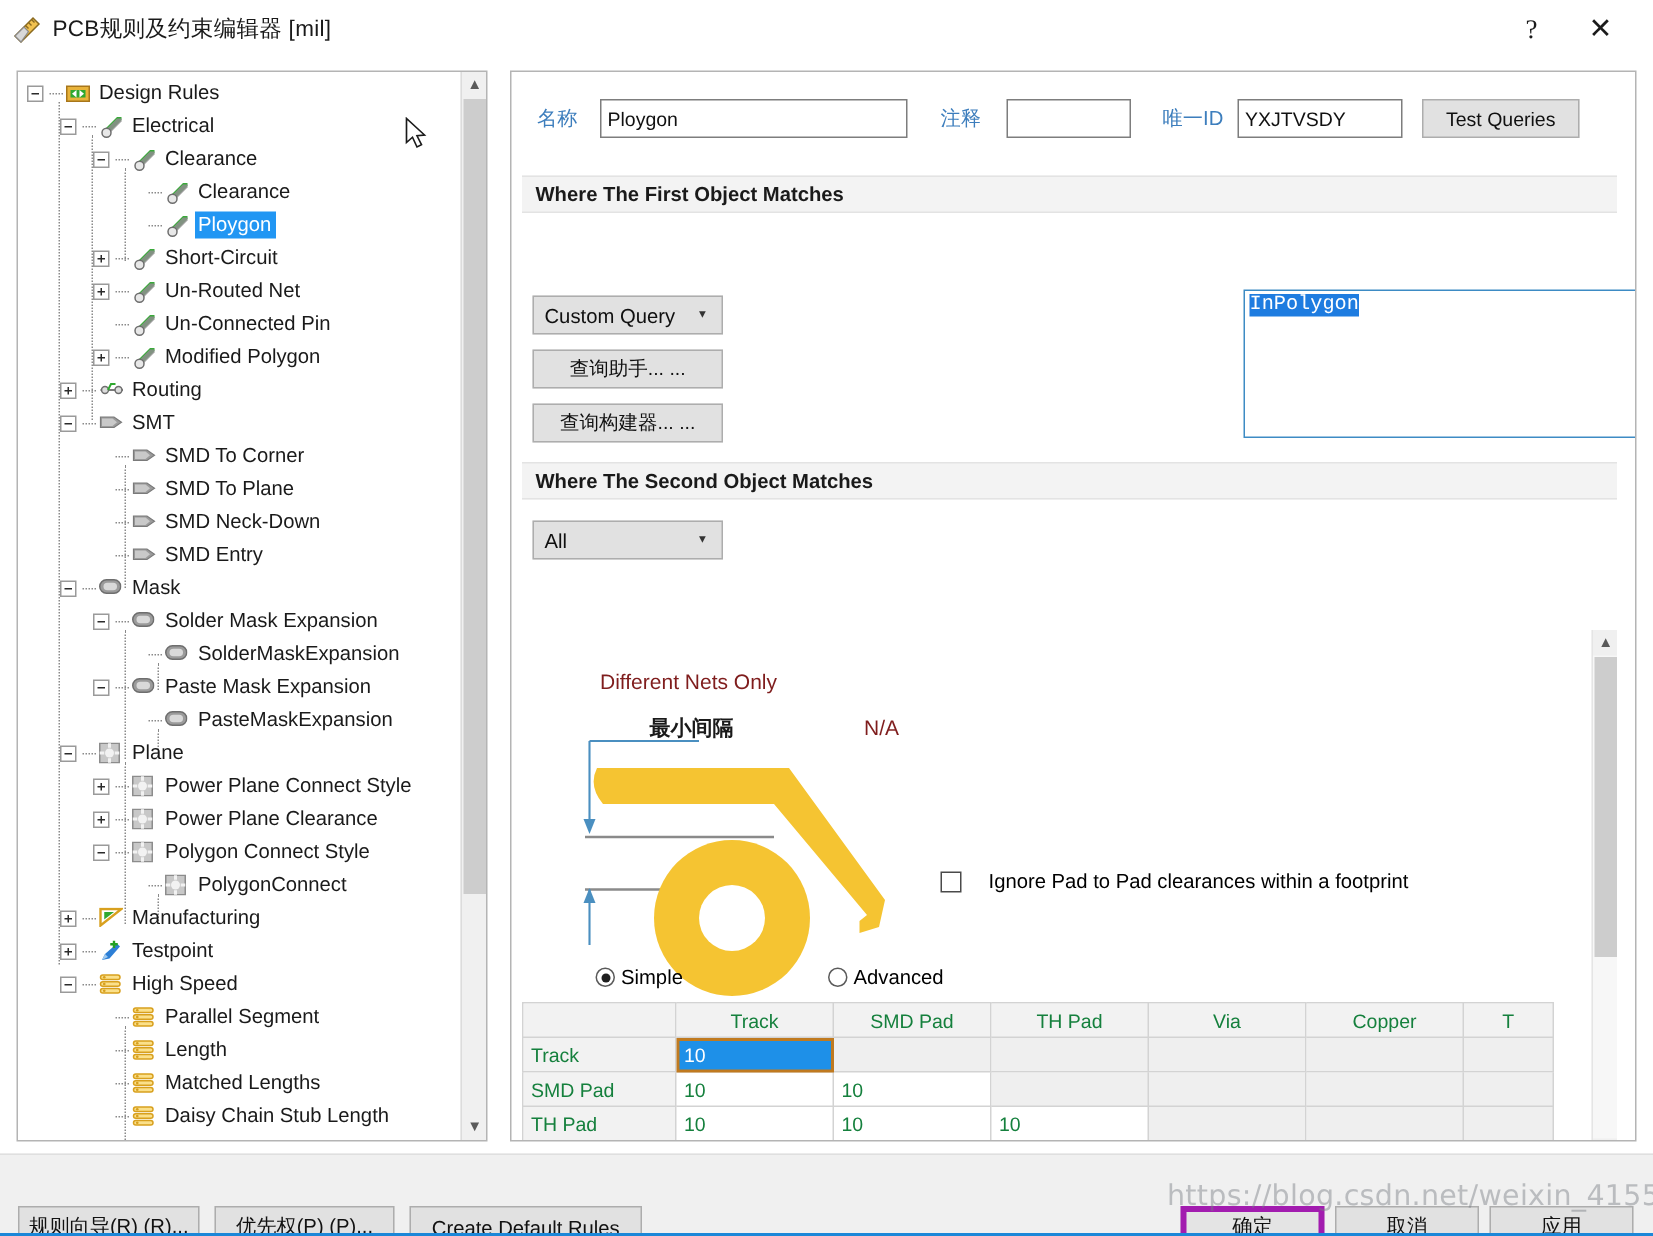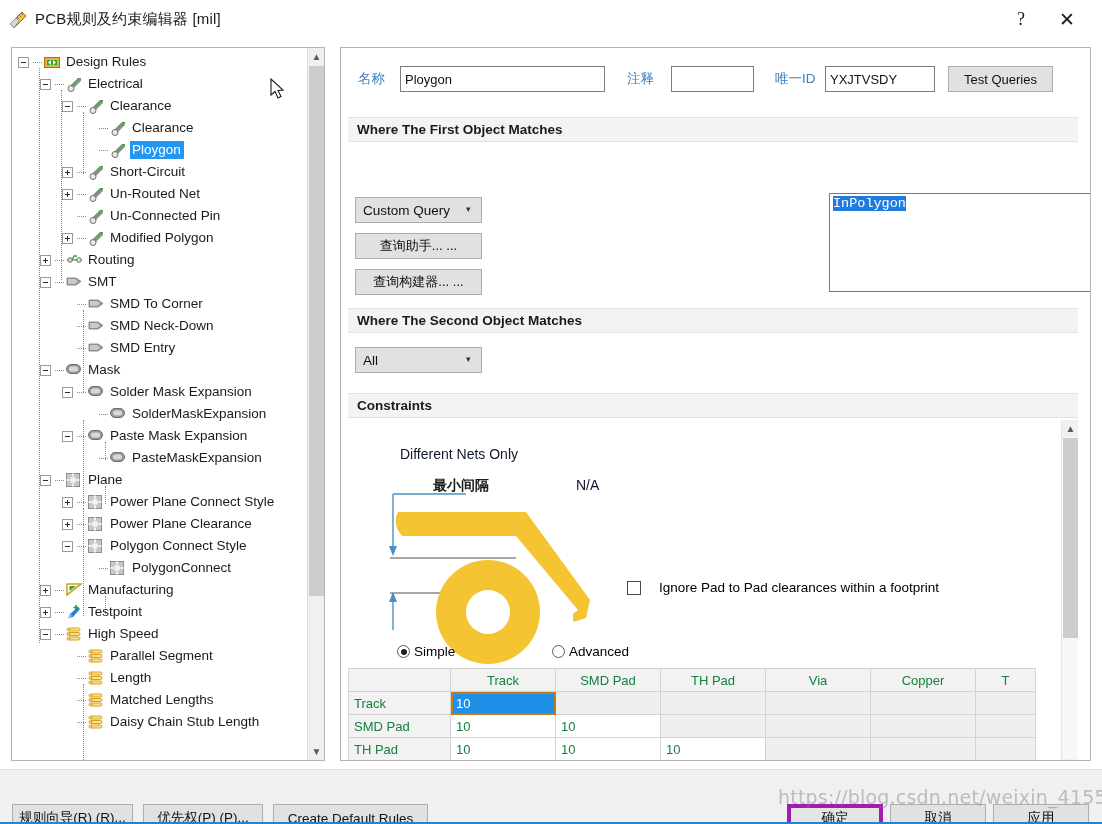--- a/index.html
+++ b/index.html
@@ -143,21 +143,21 @@
   #constraintsbody {
     position: absolute; left: 7px; top: 372px; width: 730px; height: 356px;
     overflow: hidden; background: #ffffff;
   }
   #cscroll {
     position: absolute; right: 0; top: 0; width: 17px; height: 356px;
     background: #f7f7f7; border-left: 1px solid #e5e5e5;
   }
   #cthumb { position:absolute; left:1px; width:15px; background:#cdcdcd; }
 
-  .diaglabel { position: absolute; color: #0f172a; font-size: 14px; }
+  .diaglabel { position: absolute; color: #7f1d1d; font-size: 14px; }
   .diagbold { position: absolute; color: #1a1a1a; font-size: 14px; font-weight: bold; }
 
   .radio { display:flex; align-items:center; font-size:13.5px; cursor:default; }
   .radio .dot {
     width: 13px; height: 13px; border: 1px solid #5a5a5a; border-radius: 50%;
     background: #fff; margin-right: 4px; position: relative; flex:none;
   }
   .radio.on .dot::after {
     content:""; position:absolute; left:2.5px; top:2.5px; width:6px; height:6px;
     border-radius:50%; background:#1f1f1f;
@@ -378,20 +378,29 @@
               </svg></span>
             <span class="lbl">SMD To Corner</span>
           </div>
           <div class="tnode" style="padding-left: 50px;">
             <span class="expspace"></span>
             <span class="dots"></span>
             <span class="ticon"><svg width="16" height="11" viewBox="0 0 16 11">
                 <path d="M1,2 L10,2 L15,5.5 L10,9 L1,9 Z" fill="#9b9b9b" stroke="#7a7a7a" stroke-width="0.8"></path>
                 <path d="M2,3 L9,3 L12,5.5 L9,8 L2,8 Z" fill="#c9c9c9"></path>
               </svg></span>
+            <span class="lbl">SMD To Plane</span>
+          </div>
+          <div class="tnode" style="padding-left: 50px;">
+            <span class="expspace"></span>
+            <span class="dots"></span>
+            <span class="ticon"><svg width="16" height="11" viewBox="0 0 16 11">
+                <path d="M1,2 L10,2 L15,5.5 L10,9 L1,9 Z" fill="#9b9b9b" stroke="#7a7a7a" stroke-width="0.8"></path>
+                <path d="M2,3 L9,3 L12,5.5 L9,8 L2,8 Z" fill="#c9c9c9"></path>
+              </svg></span>
             <span class="lbl">SMD Neck-Down</span>
           </div>
           <div class="tnode" style="padding-left: 50px;">
             <span class="expspace"></span>
             <span class="dots"></span>
             <span class="ticon"><svg width="16" height="11" viewBox="0 0 16 11">
                 <path d="M1,2 L10,2 L15,5.5 L10,9 L1,9 Z" fill="#9b9b9b" stroke="#7a7a7a" stroke-width="0.8"></path>
                 <path d="M2,3 L9,3 L12,5.5 L9,8 L2,8 Z" fill="#c9c9c9"></path>
               </svg></span>
             <span class="lbl">SMD Entry</span>
@@ -625,21 +634,20 @@
       <span class="selectedtext">InPolygon</span>
     </div>
 
     <div class="sectionhdr" style="top:260px;">Where The Second Object Matches</div>
 
     <div class="combo" style="position:absolute; left:14px; top:299px; width:127px;">
       <span>All</span>
       <span class="chev">▾</span>
     </div>
 
-    <div class="sectionhdr" style="top:345px;">Constraints</div>
 
     <div id="constraintsbody">
 
       <div class="diaglabel" style="left:52px; top:26px;">Different Nets Only</div>
 
       <div class="diagbold" style="left:85px; top:57px;">最小间隔</div>
 
       <div class="diaglabel" style="left:228px; top:57px;">N/A</div>
 
       <svg style="position:absolute; left:20px; top:70px;" width="400" height="178" viewBox="0 0 400 178">

